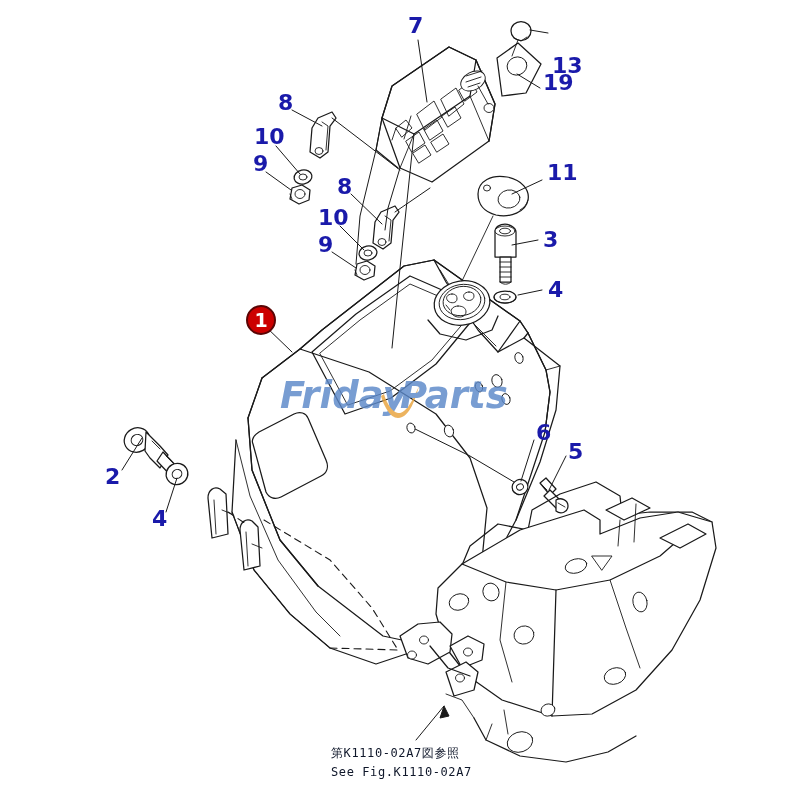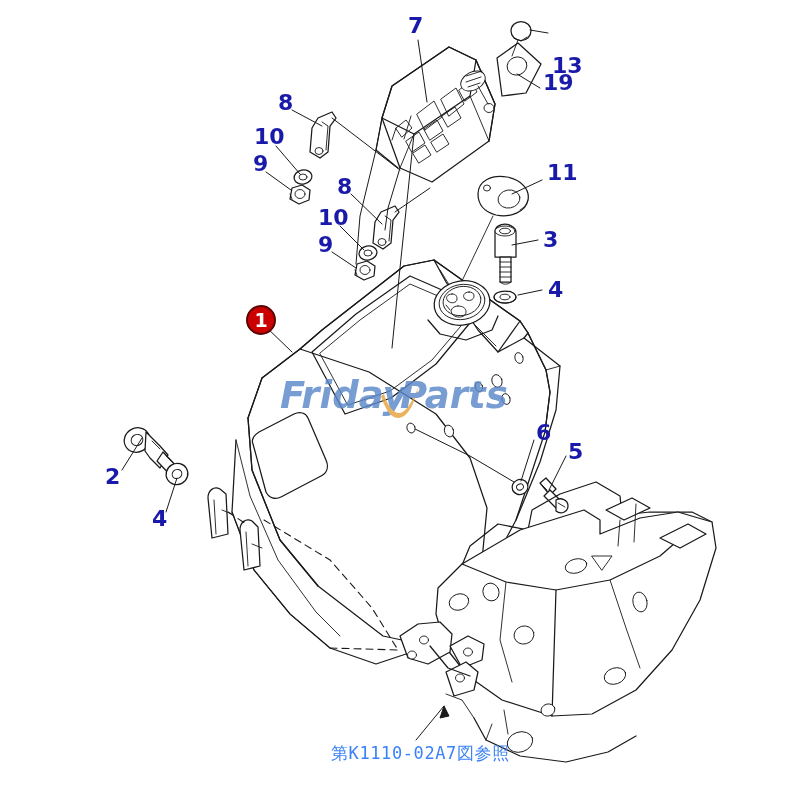--- a/index.html
+++ b/index.html
@@ -47,23 +47,23 @@
     font-family: "DejaVu Sans", sans-serif;
     font-weight: bold;
     font-size: 19px;
     display: flex;
     align-items: center;
     justify-content: center;
     box-sizing: border-box;
   }
   .ref-note {
     position: absolute;
-    color: #3b82f6;
+    color: #0f172a;
     font-family: "DejaVu Sans Mono", monospace;
-    font-size: 17px;
+    font-size: 12px;
     line-height: 19px;
     letter-spacing: 0.6px;
     white-space: nowrap;
   }
   #watermark {
     position: absolute;
     left: 280px;
     top: 372px;
     width: 236px;
     height: 48px;
@@ -371,15 +371,16 @@
   <div class="callout" style="left:253px; top:153px;">9</div>
   <div class="callout" style="left:318px; top:234px;">9</div>
   <div class="callout" style="left:254px; top:126px;">10</div>
   <div class="callout" style="left:318px; top:207px;">10</div>
   <div class="callout" style="left:547px; top:162px;">11</div>
   <div class="callout" style="left:543px; top:72px;">19</div>
   <div class="callout" style="left:552px; top:15px;margin-top:40px;">13</div>
 
   <div class="ref-note" style="left:331px; top:744px;">
     <div>第K1110-02A7図参照</div>
+    <div>See Fig.K1110-02A7</div>
   </div>
 
 </div>
 
 </body></html>

